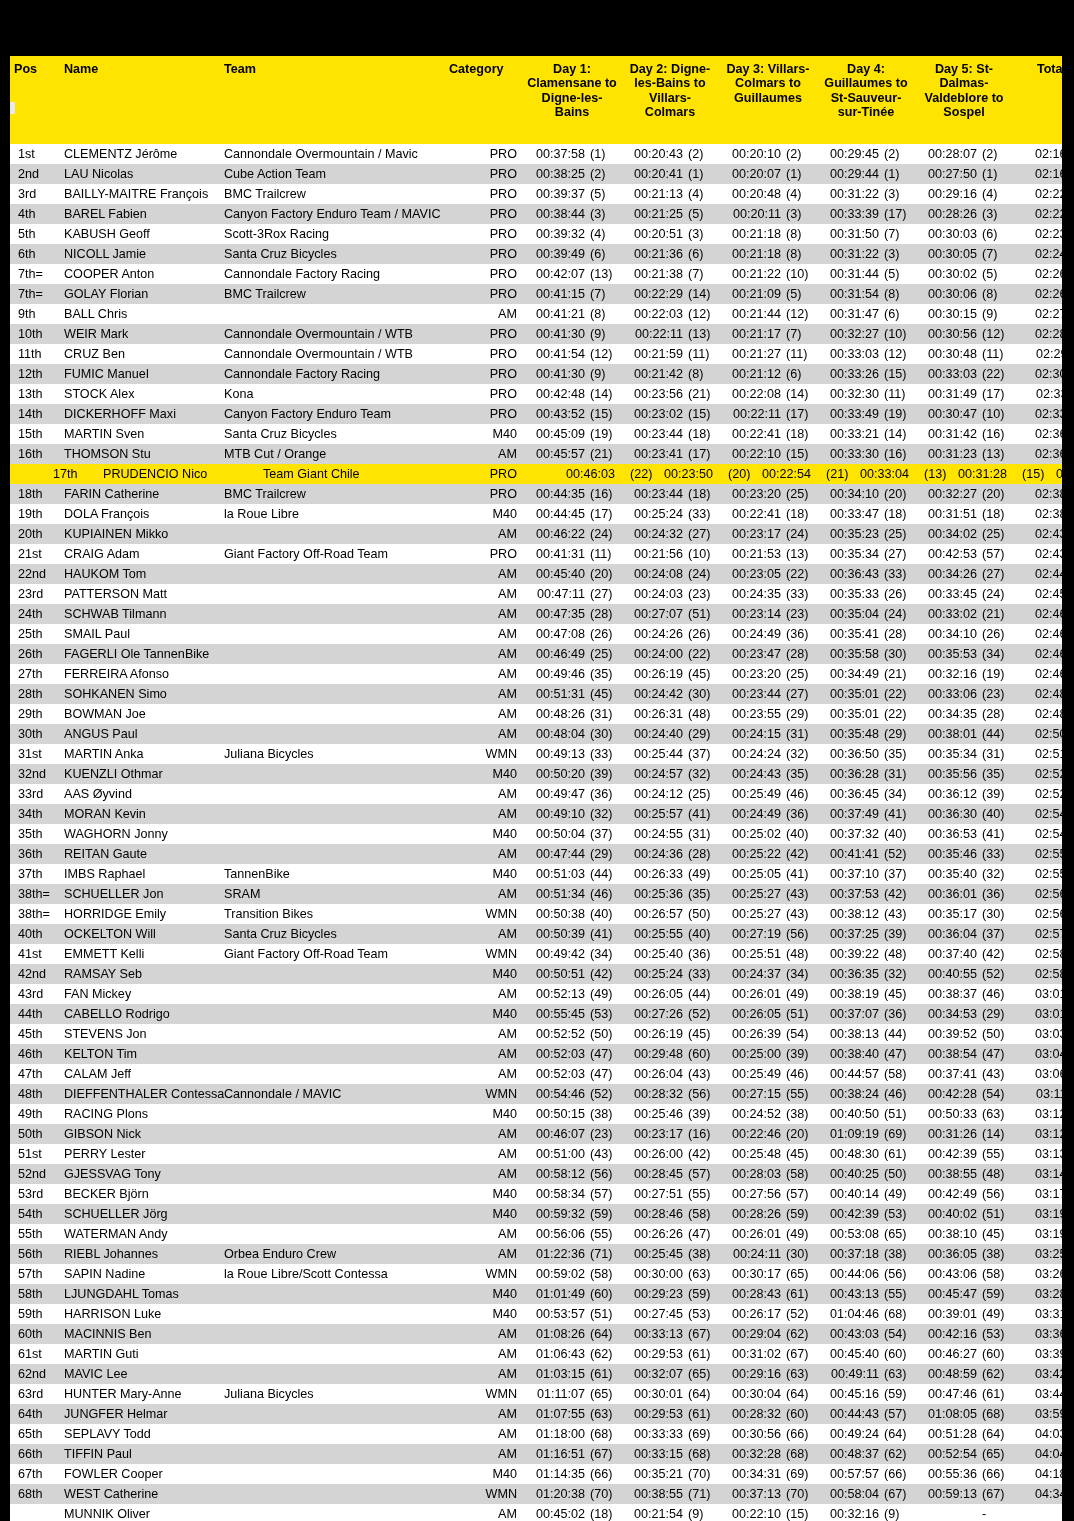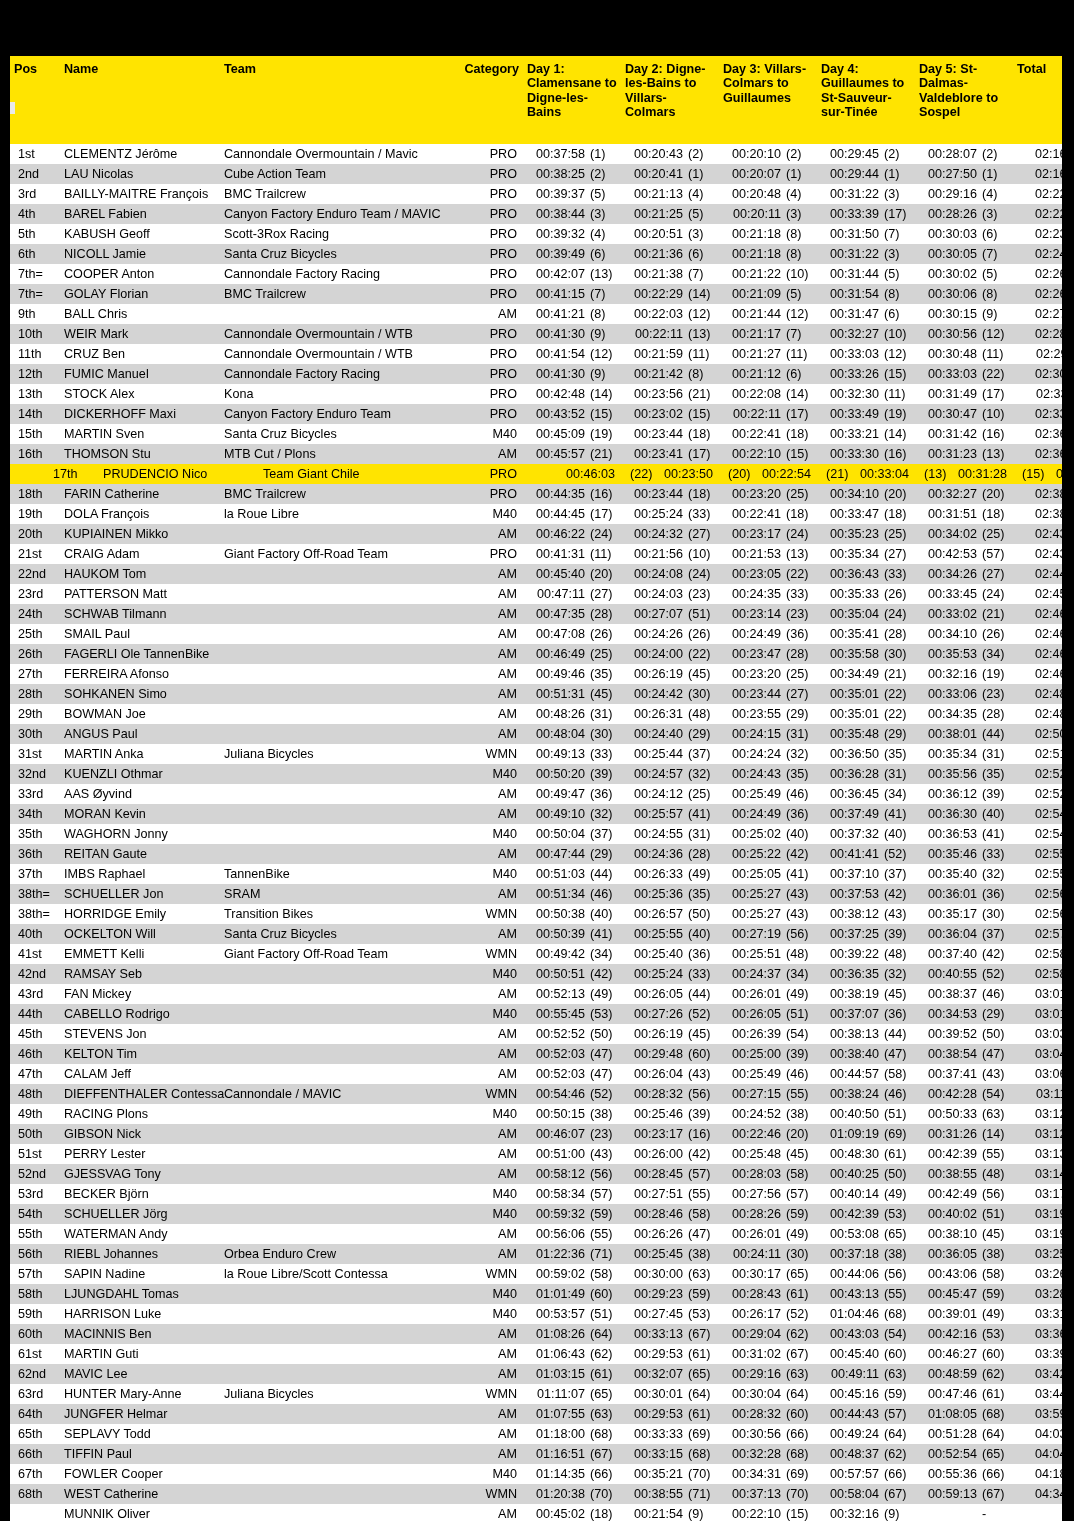--- a/index.html
+++ b/index.html
@@ -18,22 +18,22 @@
   table{
     border-collapse:collapse;width:1052px;table-layout:fixed;
     font-size:12.6px;color:#000;
   }
   thead th{
     background:#ffe400;color:#000;font-weight:bold;font-size:12.6px;
     vertical-align:top;padding:6px 4px 4px 4px;line-height:14.4px;
     height:88px;box-sizing:border-box;
   }
   th.l{text-align:left;}
-  th.r{text-align:right;}
-  th.c{text-align:left;}
+  th.r{text-align:left;}
+  th.c{text-align:center;}
   tbody td{
     padding:0 4px;height:20px;line-height:20px;white-space:nowrap;
     overflow:visible;font-size:12.6px;
   }
   tbody tr.odd  td{background:#ffffff;}
   tbody tr.even td{background:#d4d4d4;}
   tbody tr.hl   td{background:#ffe400;padding-left:43px;}
   td.pos{text-align:left;padding-left:8px;}
   td.name{text-align:left;}
   td.team{text-align:left;}
@@ -342,21 +342,21 @@
           <td class="rank">(18)</td>
           <td class="time">00:33:21</td>
           <td class="rank">(14)</td>
           <td class="time">00:31:42</td>
           <td class="rank">(16)</td>
           <td class="total">02:36:37</td>
         </tr>
         <tr class="even">
           <td class="pos">16th</td>
           <td class="name">THOMSON Stu</td>
-          <td class="team">MTB Cut / Plons</td>
+          <td class="team">MTB Cut / Orange</td>
           <td class="cat">AM</td>
           <td class="time">00:45:57</td>
           <td class="rank">(21)</td>
           <td class="time">00:23:41</td>
           <td class="rank">(17)</td>
           <td class="time">00:22:10</td>
           <td class="rank">(15)</td>
           <td class="time">00:33:30</td>
           <td class="rank">(16)</td>
           <td class="time">00:31:23</td>

